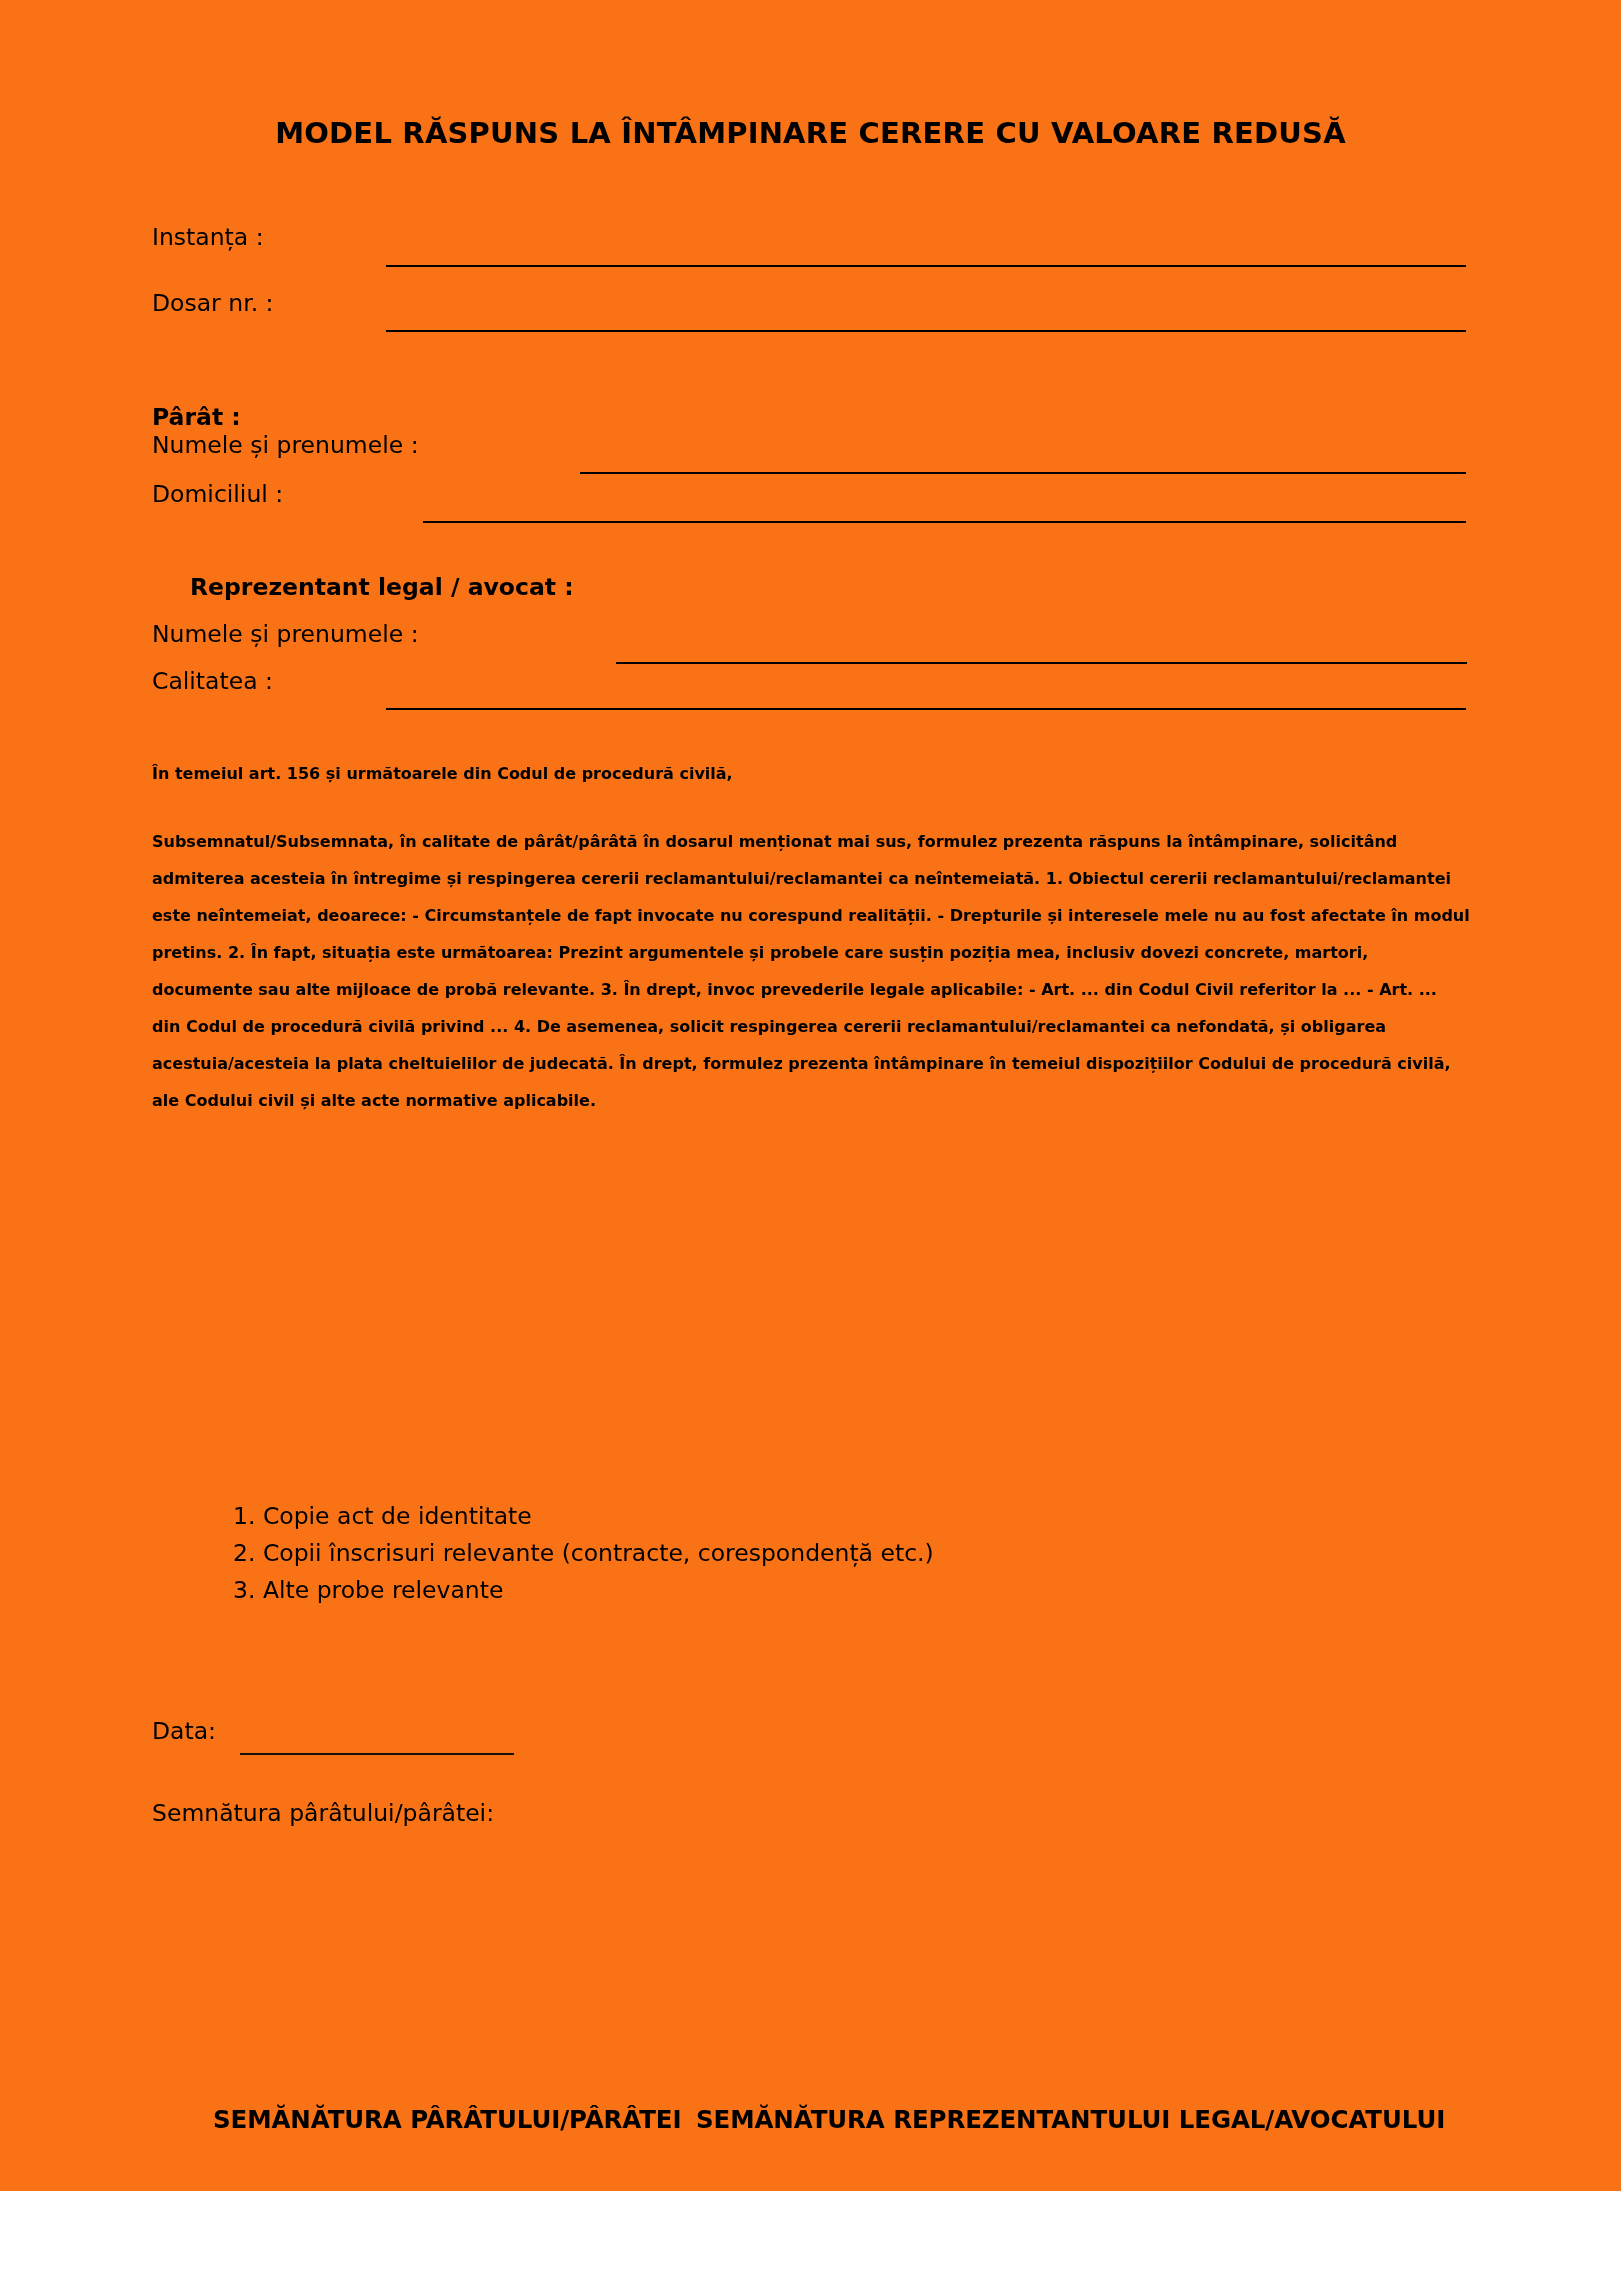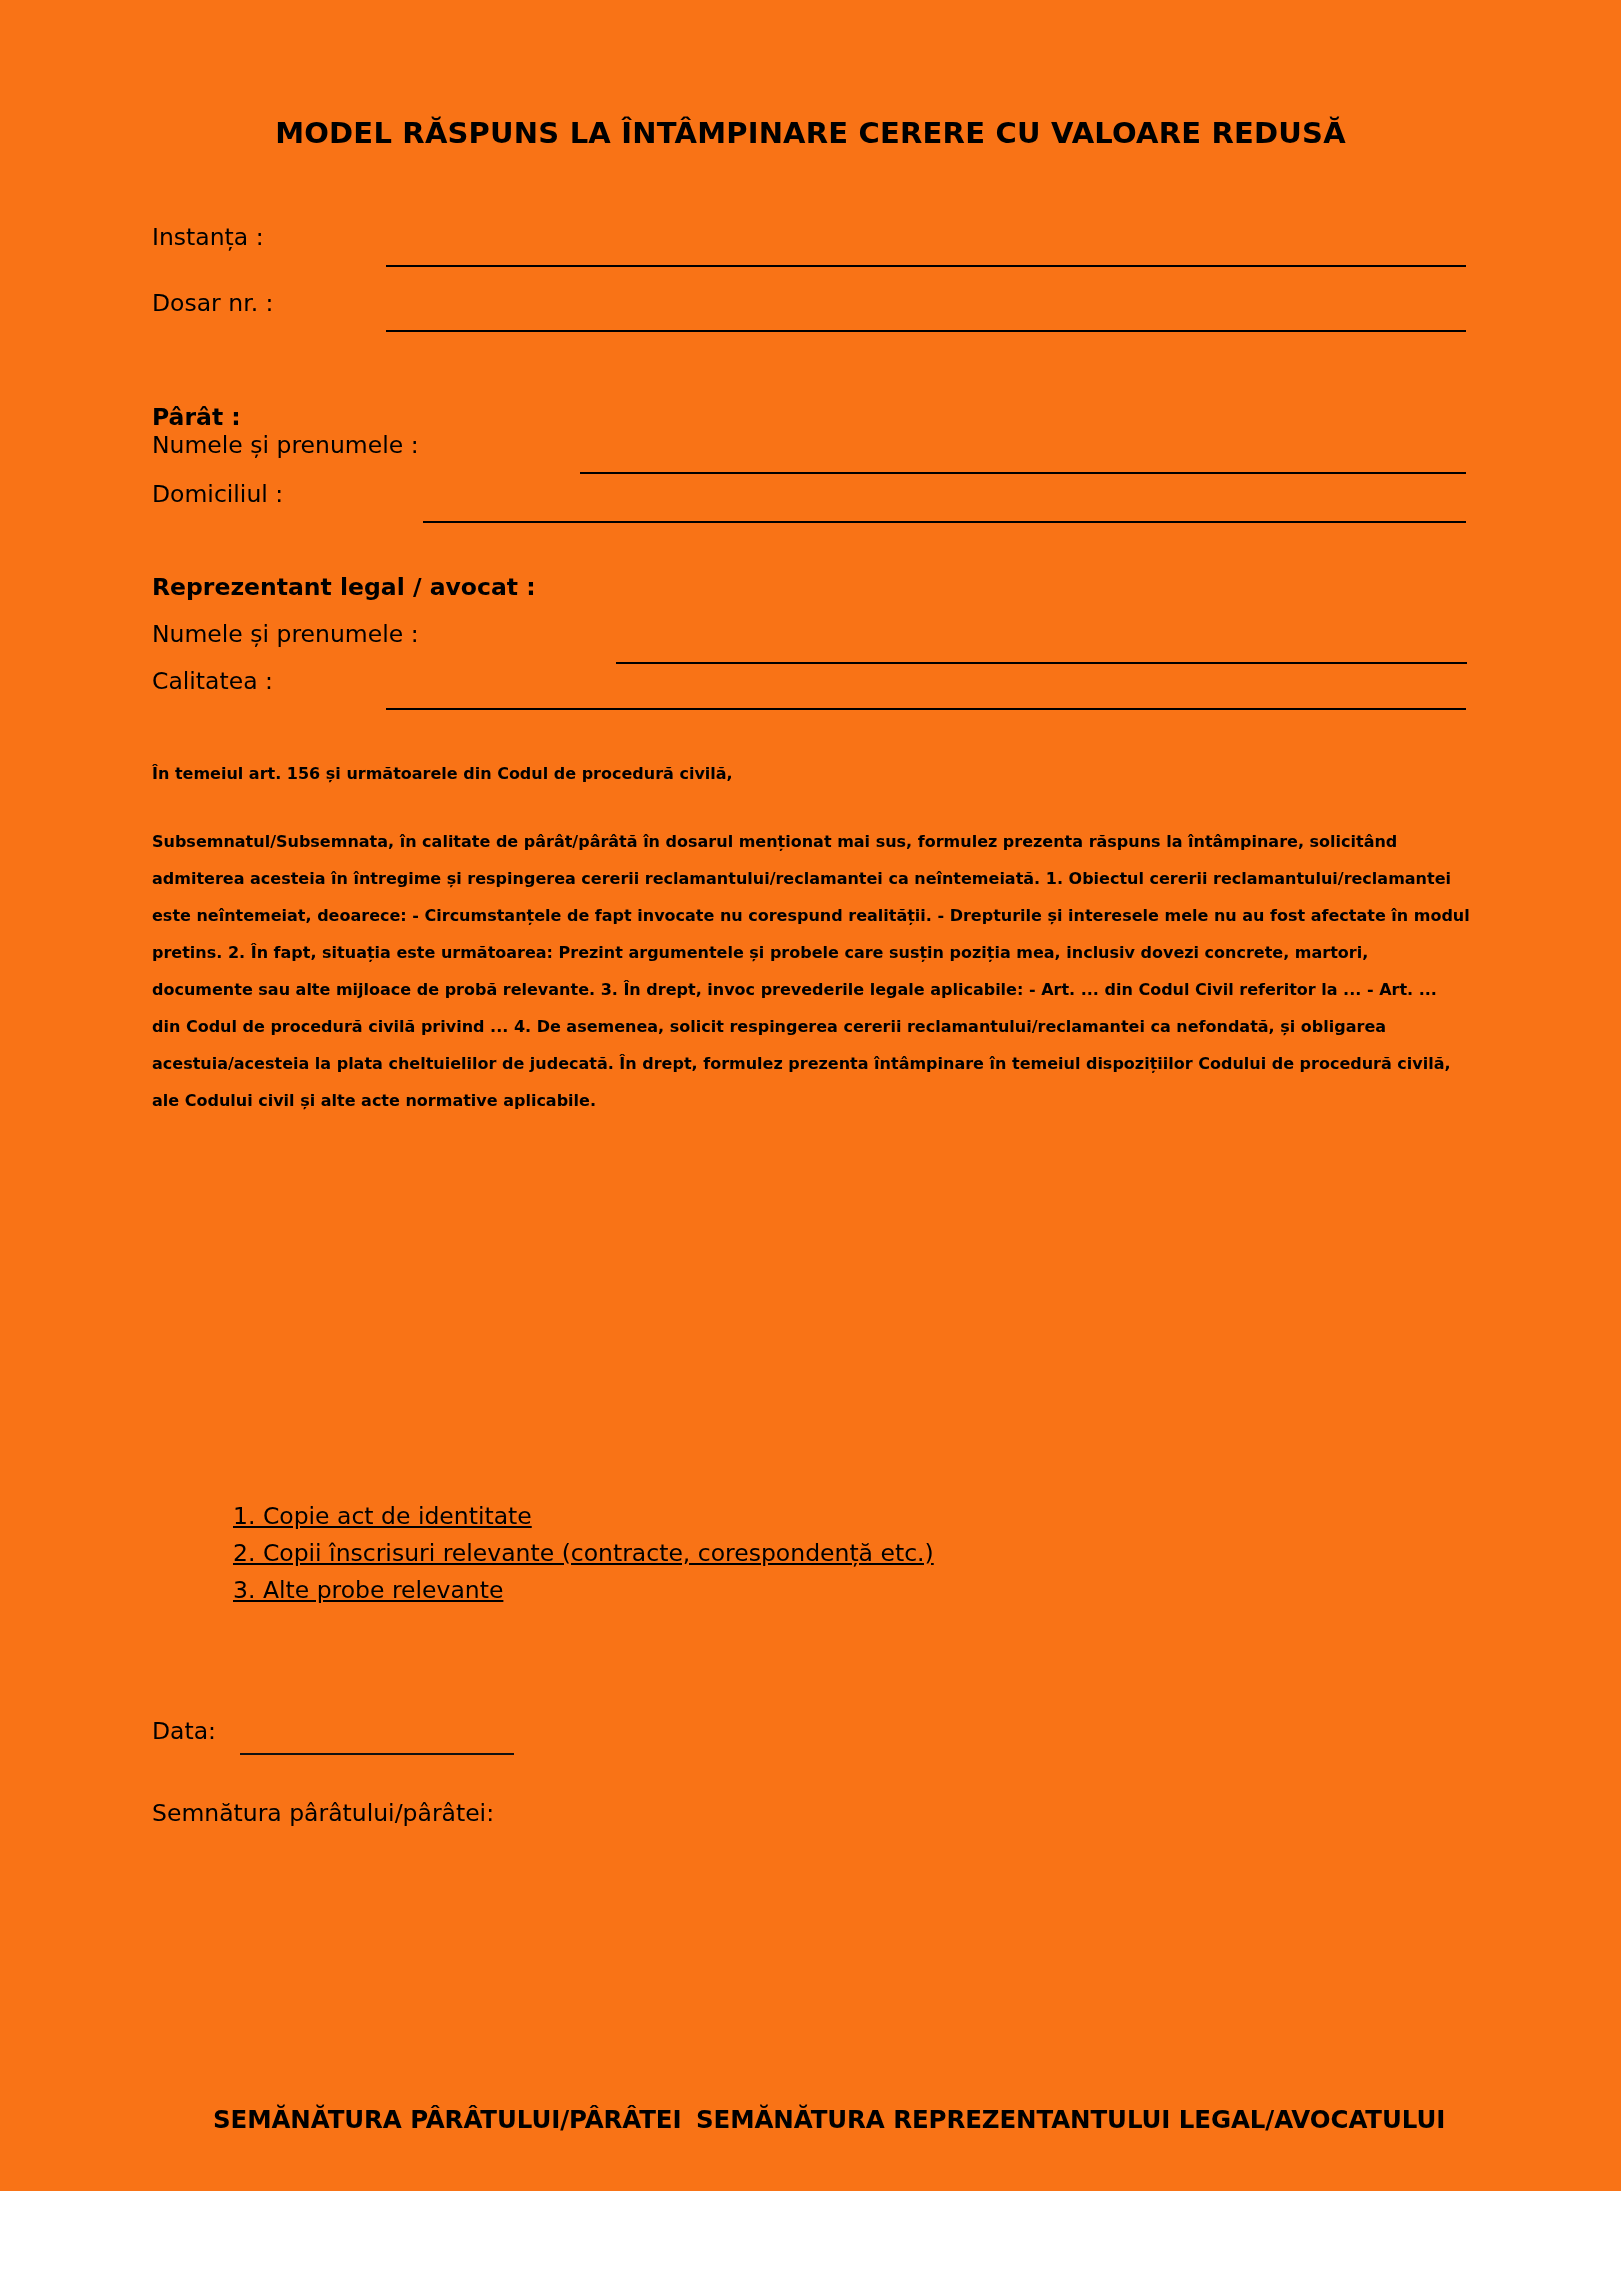--- a/index.html
+++ b/index.html
@@ -94,21 +94,20 @@
     top: 1498px;
     margin: 0;
     padding: 0;
     list-style: none;
     font-size: 23.5px;
     line-height: 37px;
     font-weight: normal;
   }
   .annex-list li {
     white-space: nowrap;
-    text-decoration: underline;
   }
 
   
   .closing {
     position: absolute;
     left: 152px;
     font-size: 23.5px;
     font-weight: normal;
     white-space: nowrap;
   }
@@ -152,21 +151,21 @@
   <div class="field-row" style="top:431px;">
     <span class="field-label">Numele și prenumele :</span>
   </div>
   <div class="rule" style="left:580px; top:472px; width:886px;"></div>
 
   <div class="field-row" style="top:480px;">
     <span class="field-label">Domiciliul :</span>
   </div>
   <div class="rule" style="left:423px; top:521px; width:1043px;"></div>
 
-  <div class="section-head" style="top:573px;">Reprezentant legal / avocat :</div>
+  <div class="section-head" style="top:573px;margin-left:38px;">Reprezentant legal / avocat :</div>
 
   <div class="field-row" style="top:620px;">
     <span class="field-label">Numele și prenumele :</span>
   </div>
   <div class="rule" style="left:616px; top:662px; width:851px;"></div>
 
   <div class="field-row" style="top:667px;">
     <span class="field-label">Calitatea :</span>
   </div>
   <div class="rule" style="left:386px; top:708px; width:1080px;"></div>

